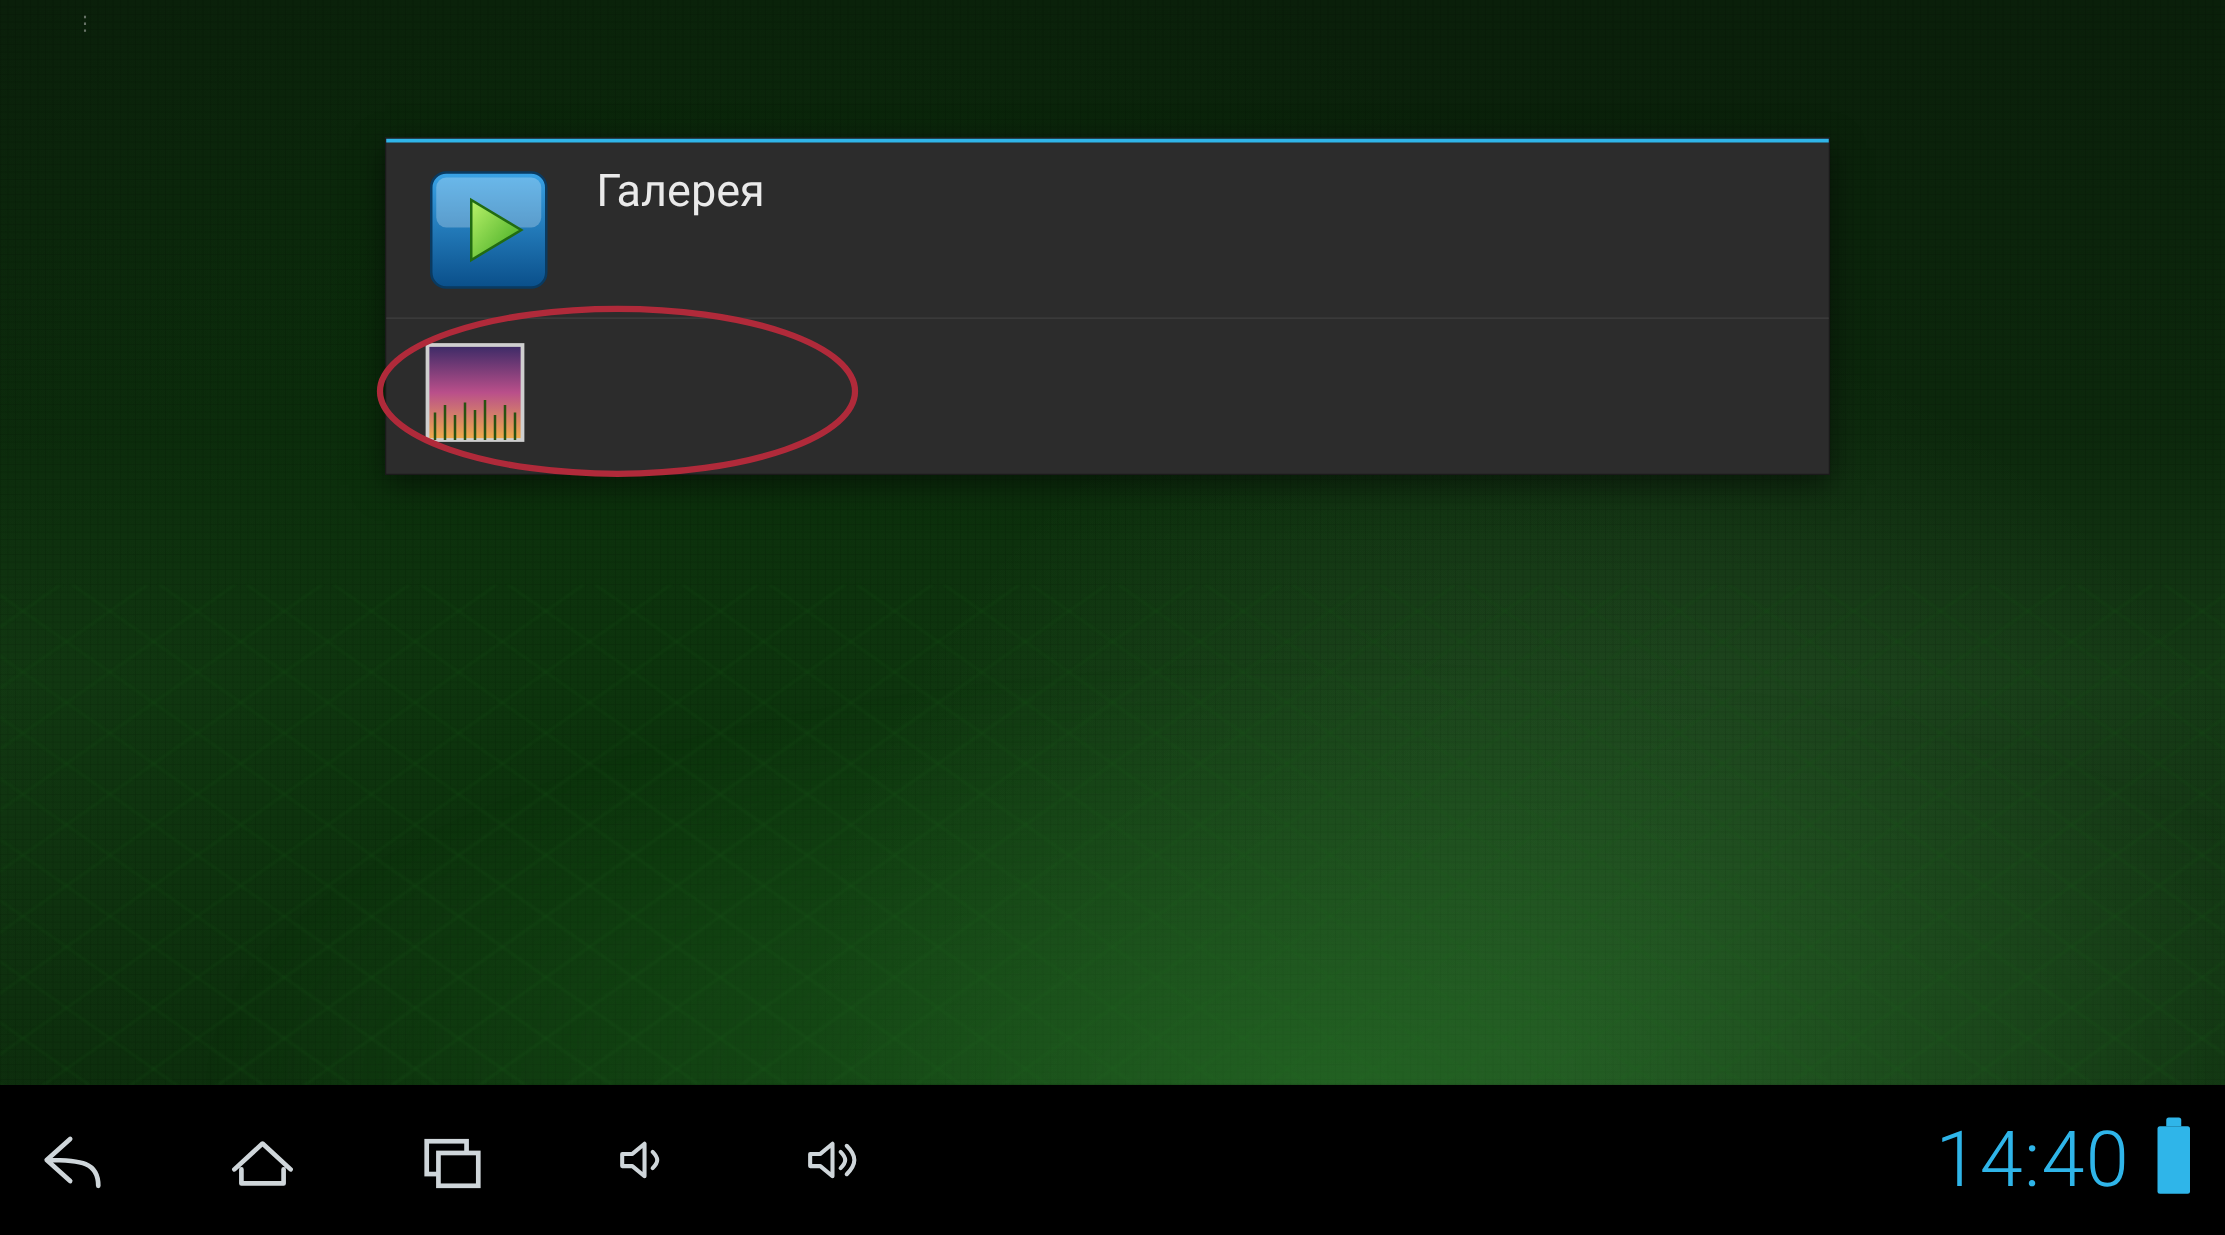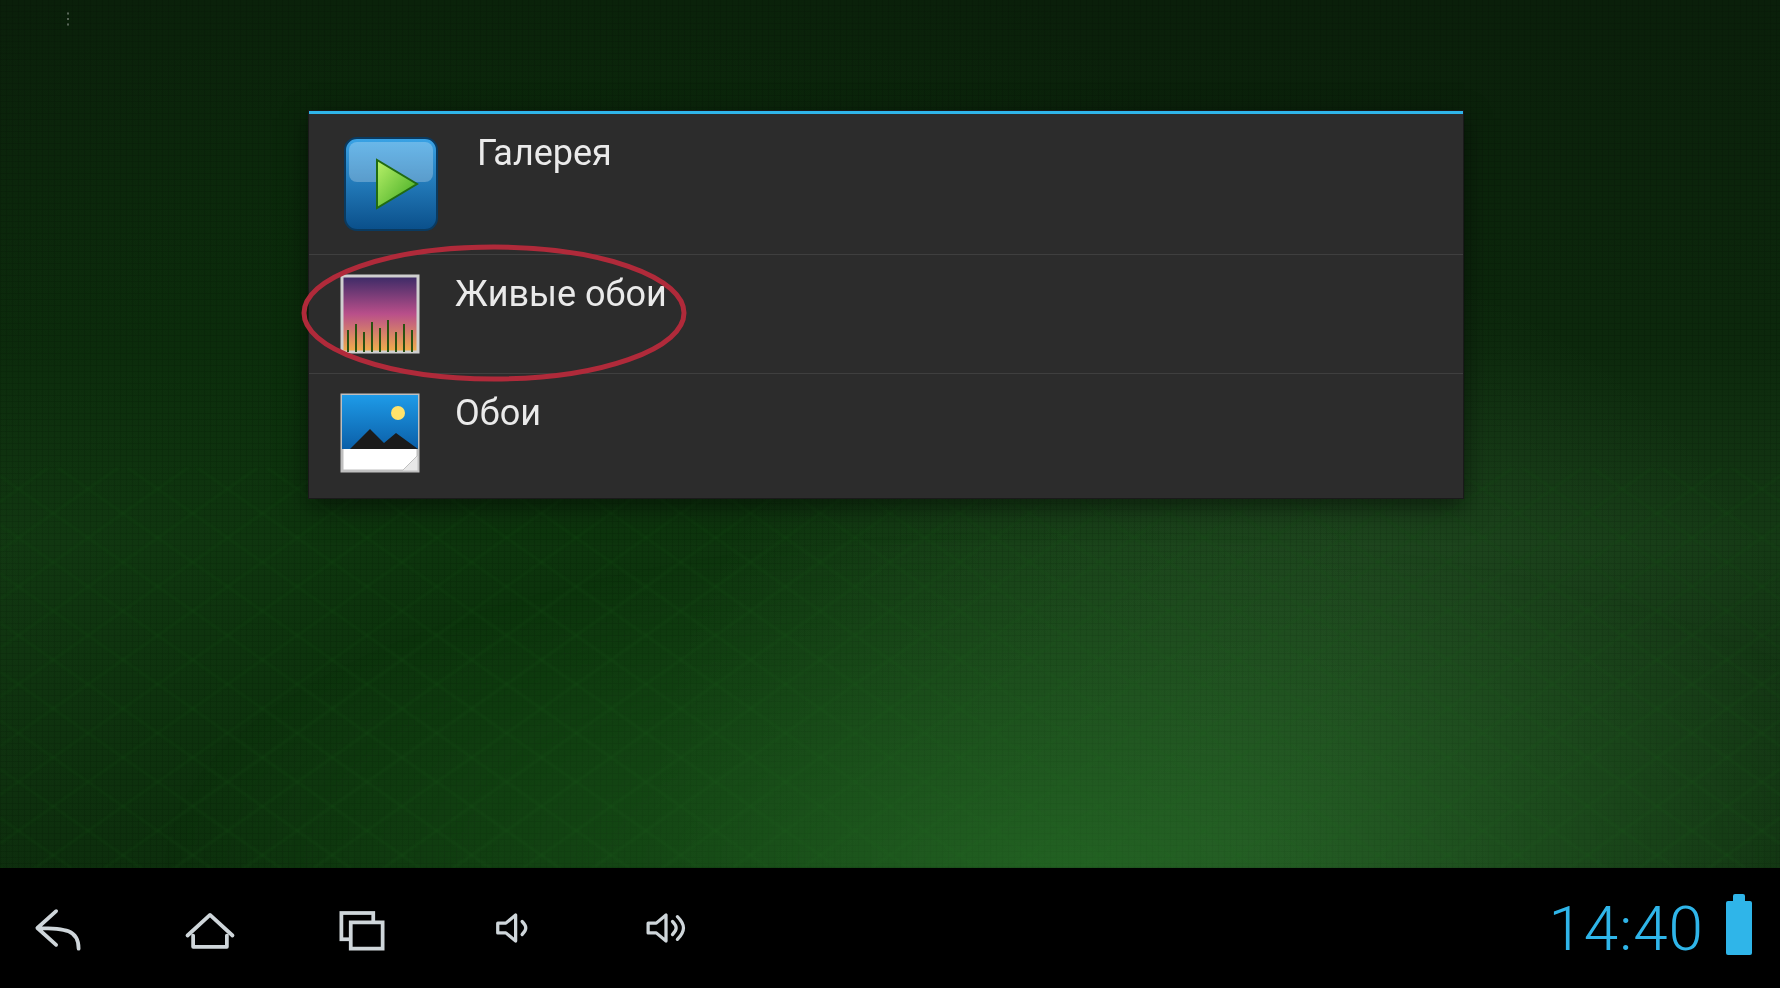--- a/index.html
+++ b/index.html
@@ -205,41 +205,22 @@
           <line x1="24" y1="78" x2="24" y2="58"></line>
           <line x1="32" y1="78" x2="32" y2="48"></line>
           <line x1="40" y1="78" x2="40" y2="54"></line>
           <line x1="48" y1="78" x2="48" y2="46"></line>
           <line x1="56" y1="78" x2="56" y2="58"></line>
           <line x1="64" y1="78" x2="64" y2="50"></line>
           <line x1="72" y1="78" x2="72" y2="56"></line>
         </g>
       </svg>
     </div>
-    <div class="label">Живые обои</div>
-  </div>
-
-  <div class="option">
-    <div class="icon-box small">
-      <svg viewBox="0 0 80 80" width="80" height="80">
-        <defs>
-          <linearGradient id="sky2" x1="0" y1="0" x2="0" y2="1">
-            <stop offset="0" stop-color="#1e9be8"></stop>
-            <stop offset="1" stop-color="#0b5fa8"></stop>
-          </linearGradient>
-        </defs>
-        <rect x="2" y="2" width="76" height="76" fill="#fff" stroke="#bfbfbf" stroke-width="3"></rect>
-        <rect x="2" y="2" width="76" height="54" fill="url(#sky2)"></rect>
-        <polygon points="10,56 30,36 44,50 56,40 78,56 78,56 2,56" fill="#1b1b1b"></polygon>
-        <circle cx="58" cy="20" r="7" fill="#ffe36b"></circle>
-        <polygon points="62,78 78,62 78,78" fill="#e8e8e8" stroke="#bfbfbf"></polygon>
-      </svg>
-    </div>
-    <div class="label">Обои</div>
-  </div>
+  </div>
+
 </div>
 
 <svg class="annotation-ellipse" viewBox="0 0 396 150">
   <ellipse cx="198" cy="75" rx="190" ry="66" fill="none" stroke="#b02a3a" stroke-width="5"></ellipse>
 </svg>
 
 <div class="navbar">
   <div class="nav-left">
     <div class="nav-btn" title="Назад">
       <svg viewBox="0 0 64 64" width="60" height="60">

